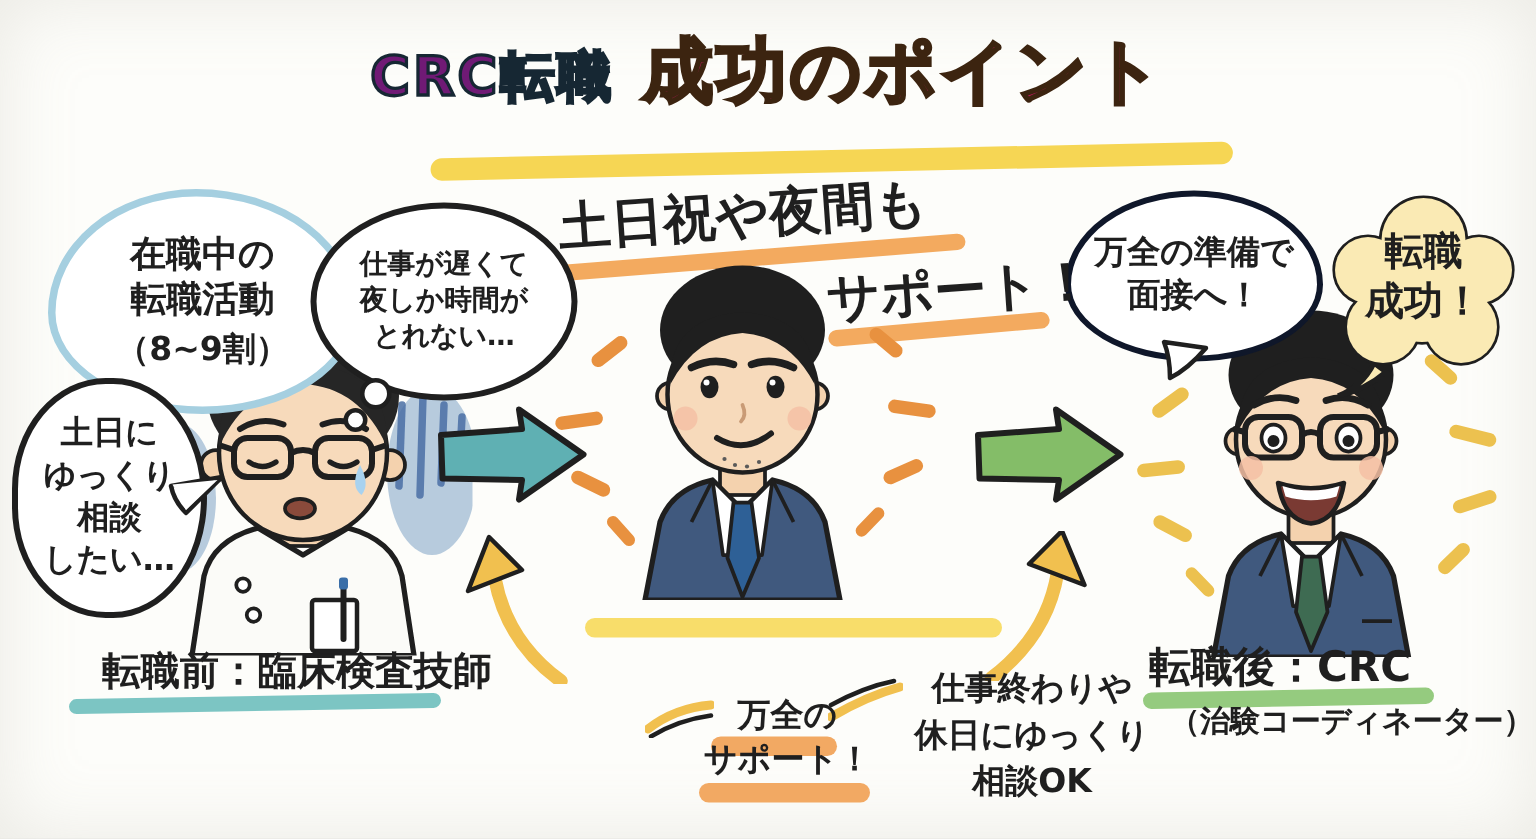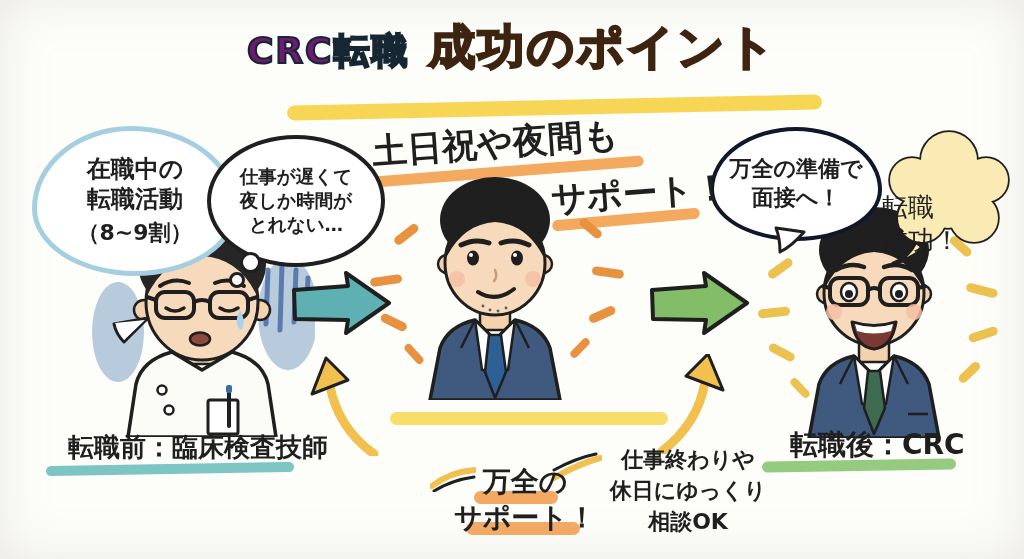--- a/index.html
+++ b/index.html
@@ -34,46 +34,46 @@
   #bubble-weekend{left:8px;top:252px;width:122px;height:152px;border:4px solid #1f1f1f;
     border-radius:50% 50% 50% 50% / 48% 52% 52% 48%;font-size:21.5px;line-height:1.32;}
   #bubble-prepared{left:710px;top:127px;width:164px;height:106px;border:4px solid #0f172a;
     border-radius:50% 50% 50% 50% / 55% 55% 45% 45%;font-size:22px;line-height:1.3;}
   .tail-svg{position:absolute;z-index:4;}
   
   .sec-label{position:absolute;font-weight:bold;white-space:nowrap;z-index:5;}
   #label-before{left:52px;top:430px;font-size:26px;padding-left:16px;}
   #underline-before{left:46px;top:464px;width:248px;height:10px;background:#7cc5c3;
     border-radius:6px;transform:rotate(-1deg);z-index:4;}
-  #label-after-main{left:766px;top:426px;font-size:28px;margin-left:24px;}
+  #label-after-main{left:766px;top:426px;font-size:28px;}
   #underline-after{left:762px;top:460px;width:194px;height:11px;background:#95cb7f;
     border-radius:6px;transform:rotate(-1deg);z-index:4;}
   #label-after-sub{left:780px;top:467px;font-size:20px;}
   
   #heading-line1{left:372px;top:120px;font-size:35px;transform:rotate(-4deg);}
   #underline-h1{left:372px;top:166px;width:272px;height:11px;background:#f3aa5f;
     border-radius:6px;transform:rotate(-4.5deg);z-index:2;}
   #heading-line2{left:551px;top:170px;font-size:35px;transform:rotate(-4deg);}
   #underline-h2{left:552px;top:214px;width:148px;height:11px;background:#f3aa5f;
     border-radius:6px;transform:rotate(-5deg);z-index:2;}
   #label-agent{left:380px;top:387px;width:300px;text-align:center;font-size:23px;
     font-weight:bold;white-space:nowrap;z-index:5;}
   #underline-agent{left:390px;top:412px;width:278px;height:13px;background:#f8dd6a;
     border-radius:7px;z-index:4;}
   
   .note{position:absolute;font-weight:bold;text-align:center;z-index:5;}
   #note-friday{left:306px;top:442px;width:176px;font-size:22px;line-height:1.42;}
-  #note-full{left:452px;top:464px;width:146px;font-size:28px;line-height:1.3;}
+  #note-full{left:452px;top:464px;width:146px;font-size:22px;line-height:1.3;}
   #hl-full1{left:474px;top:491px;width:84px;height:13px;background:#f2a963;border-radius:7px;z-index:4;}
   #hl-full2{left:466px;top:522px;width:114px;height:13px;background:#f2a963;border-radius:7px;z-index:4;}
   #note-evening{left:600px;top:444px;width:176px;font-size:22px;line-height:1.42;}
   
   #cloud{left:882px;top:126px;width:134px;height:142px;z-index:3;}
-  #cloud-text{position:absolute;left:0;top:26px;width:134px;
-    font-weight:normal;font-size:26px;line-height:1.25;z-index:4;margin-top:39px;}
+  #cloud-text{position:absolute;left:0;top:26px;width:134px;text-align:center;
+    font-weight:bold;font-size:26px;line-height:1.25;z-index:4;}
   
   .art{position:absolute;z-index:2;}
 </style>
 </head>
 <body>
 
 <div class="canvas">
 
   <div class="title-wrap">
     <div class="title-underline"></div>
@@ -86,20 +86,24 @@
 転職活動</div>
     <div class="b-sub">（8~9割）</div>
   </div>
 
   <div class="bubble ml" id="bubble-night">仕事が遅くて
 夜しか時間が
 とれない…</div>
   <div class="thought-dot" id="dot1"></div>
   <div class="thought-dot" id="dot2"></div>
 
+  <div class="bubble ml" id="bubble-weekend">土日に
+ゆっくり
+相談
+したい…</div>
   <svg class="tail-svg" style="left:112px;top:316px;" width="40" height="30" viewBox="0 0 40 30">
     <path d="M2,8 L36,2 L12,26 Q4,18 2,8 Z" fill="#fff" stroke="#1f1f1f" stroke-width="3" stroke-linejoin="round"></path>
     <path d="M3,7 L12,24 L33,4" fill="#fff" stroke="none"></path>
   </svg>
 
   <svg class="art" style="left:90px;top:192px;" width="225" height="245" viewBox="0 0 225 245">
     <ellipse cx="28" cy="140" rx="26" ry="50" fill="#b7cbdd"></ellipse>
     <ellipse cx="198" cy="122" rx="30" ry="56" fill="#b7cbdd"></ellipse>
     <g stroke="#4a6fa5" stroke-width="5" stroke-linecap="round" opacity=".85">
       <line x1="178" y1="78" x2="176" y2="132"></line>
@@ -287,14 +291,15 @@
     <circle cx="97" cy="96" r="4" fill="#1f1f1f"></circle>
     <circle cx="147" cy="96" r="4" fill="#1f1f1f"></circle>
     <circle cx="82" cy="114" r="8" fill="#f5bfa4" opacity=".85"></circle>
     <circle cx="162" cy="114" r="8" fill="#f5bfa4" opacity=".85"></circle>
     <path d="M100,124 Q122,131 144,124 Q140,149 122,151 Q104,149 100,124 Z" fill="#7a3a33" stroke="#1f1f1f" stroke-width="3" stroke-linejoin="round"></path>
     <path d="M103,126 Q122,132 141,126 L139,133 Q122,138 105,133 Z" fill="#fff"></path>
   </svg>
 
   <div class="sec-label" id="label-after-main">転職後：CRC</div>
   <div class="abs" id="underline-after"></div>
+  <div class="sec-label" id="label-after-sub">（治験コーディネーター）</div>
 
 </div>
 
 </body></html>

